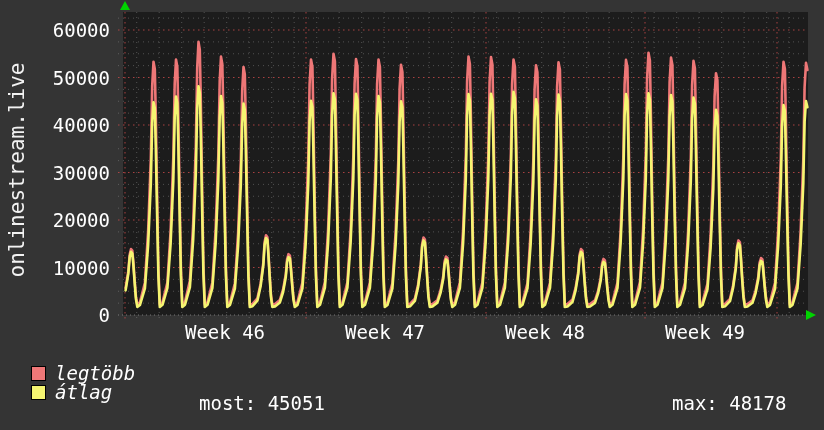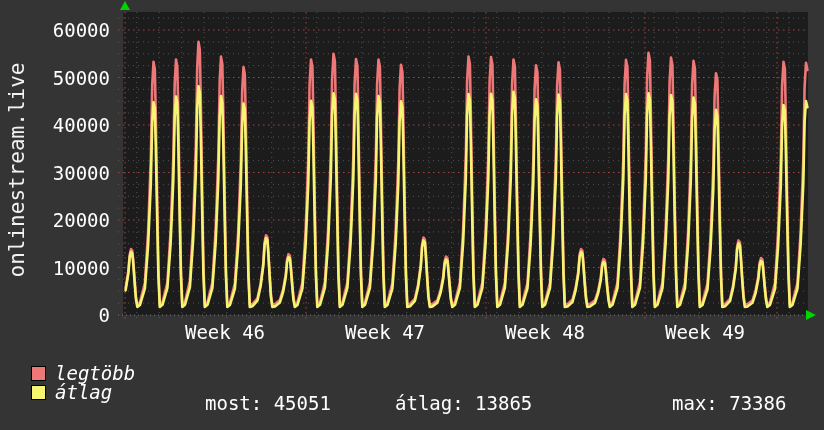--- a/index.html
+++ b/index.html
@@ -113,16 +113,15 @@
 <div class="legend-row" style="top:364px;">
   <span class="swatch" style="background: rgb(238, 119, 119);"></span>
   <span>legtöbb</span>
 </div>
 <div class="legend-row" style="top:383px;">
   <span class="swatch" style="background: rgb(245, 245, 113);"></span>
   <span>átlag</span>
 </div>
 
 <div class="stats-row">
-  <span class="stat" style="left:205px;"><span>most:</span> <span>45051</span></span>
-  <span class="stat" style="left:395px;"><span>átlag:</span> <span>13865</span></span>
-  <span class="stat" style="left:672px;"><span>max:</span> <span>73386</span></span>
+  <span class="stat" style="left:199px;"><span>most:</span> <span>45051</span></span>
+  <span class="stat" style="left:672px;"><span>max:</span> <span>48178</span></span>
 </div>
 
 </body></html>

